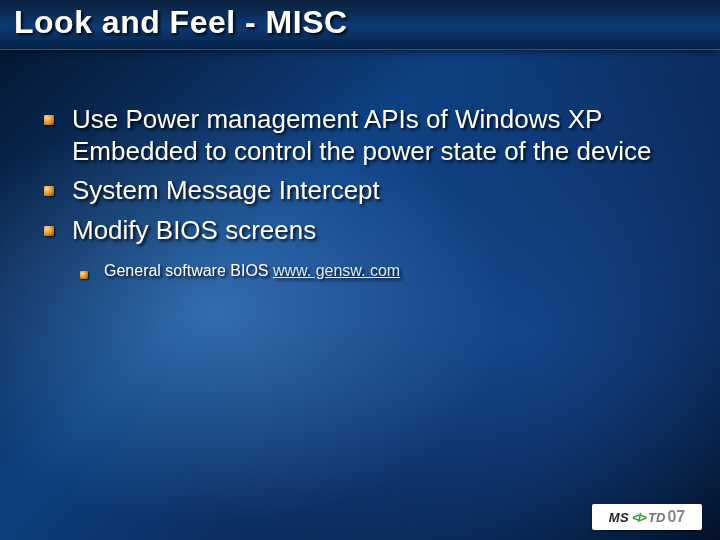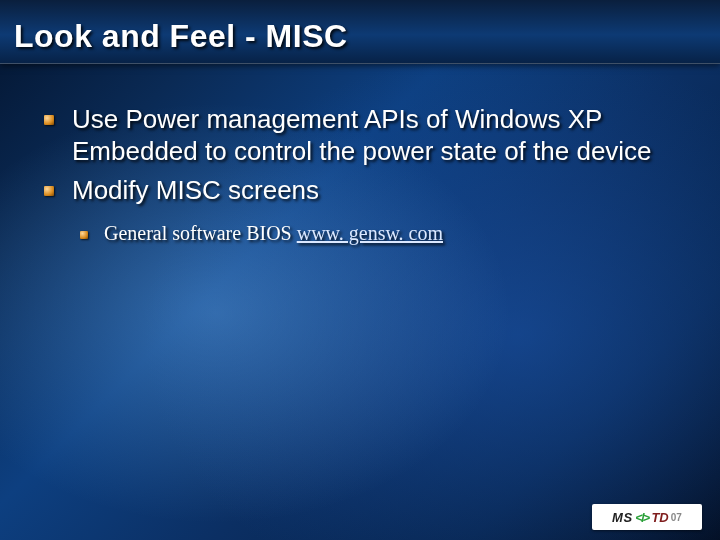--- a/index.html
+++ b/index.html
@@ -18,21 +18,21 @@
       radial-gradient(ellipse 420px 300px at 30% 58%, rgba(120,190,255,0.35), transparent 70%),
       radial-gradient(ellipse 500px 380px at 72% 62%, rgba(30,90,180,0.55), transparent 75%),
       linear-gradient(135deg, #03142e 0%, #0a2a55 20%, #0d3f80 40%, #0b2f63 60%, #06224a 80%, #020c1e 100%);
     color: #fff;
   }
   .title-bar {
     position: absolute;
     top: 0;
     left: 0;
     right: 0;
-    padding: 18px 14px 8px 14px;
+    padding: 4px 14px 8px 14px;
     background: linear-gradient(#0a1f3d 0%, #0d3a74 55%, #072247 100%);
     border-bottom: 1px solid rgba(255,255,255,0.22);
     box-shadow: 0 2px 6px rgba(0,0,0,0.5);
   }
   .title-text {
     font-size: 32px;
     font-weight: bold;
     color: #ffffff;
     text-shadow: 2px 2px 3px rgba(0,0,0,0.85);
     letter-spacing: 0.5px;
@@ -70,25 +70,24 @@
     box-shadow: 1px 1px 2px rgba(0,0,0,0.7);
   }
   ul.sub {
     list-style: none;
     margin: 14px 0 0 0;
     padding: 0 0 0 36px;
   }
   ul.sub > li {
     position: relative;
     padding-left: 28px;
-    font-size: 20px;
+    font-size: 16px;
     line-height: 1.25;
     color: #ffffff;
     text-shadow: 2px 2px 3px rgba(0,0,0,0.85);
-    font-family: Liberation Serif, serif;
   }
   ul.sub > li::before {
     content: "";
     position: absolute;
     left: 4px;
     top: 10px;
     width: 8px;
     height: 8px;
     background: radial-gradient(circle at 30% 30%, #ffd89a, #d98b1e 60%, #7a4400 100%);
     border-radius: 1px;
@@ -121,41 +120,42 @@
   }
   .logo-chevron {
     font-size: 13px;
     color: #2aa038;
     font-weight: bold;
     letter-spacing: -2px;
     margin: 0 1px;
   }
   .logo-td {
     font-size: 13px;
-    color: #7f1d1d;
+    color: #737373;
     font-style: italic;
   }
   .logo-07 {
-    font-size: 10px;
+    font-size: 16px;
     color: #888;
   }
 </style>
 </head>
 <body>
 
 <div class="slide">
 
   <div class="title-bar">
     <div class="title-text">Look and Feel - MISC</div>
   </div>
 
   <div class="content">
     <ul class="main">
       <li>Use Power management APIs of Windows XP Embedded to control the power state of the device</li>
-      <li>Modify MISC screens</li>
+      <li>System Message Intercept</li>
+      <li>Modify BIOS screens</li>
     </ul>
     <ul class="sub">
       <li>
         <span>General software BIOS </span><span class="link">www. gensw. com</span>
       </li>
     </ul>
   </div>
 
   <div class="footer-logo">
     <span class="logo-ms">MS</span>

